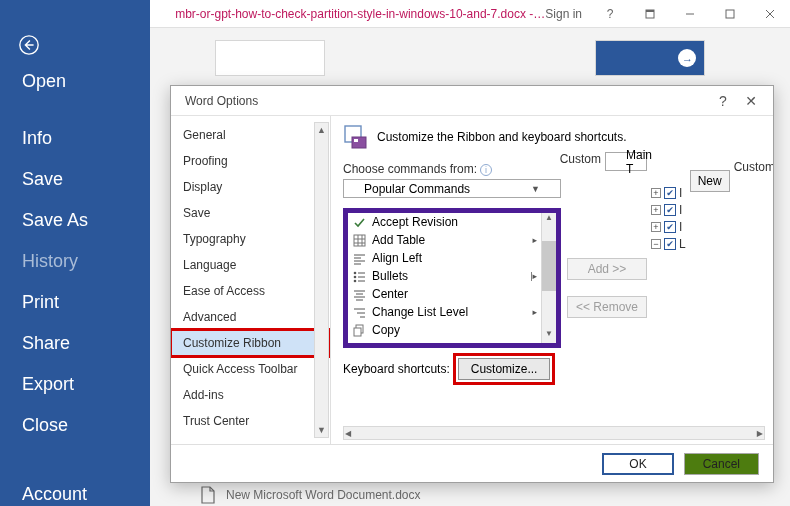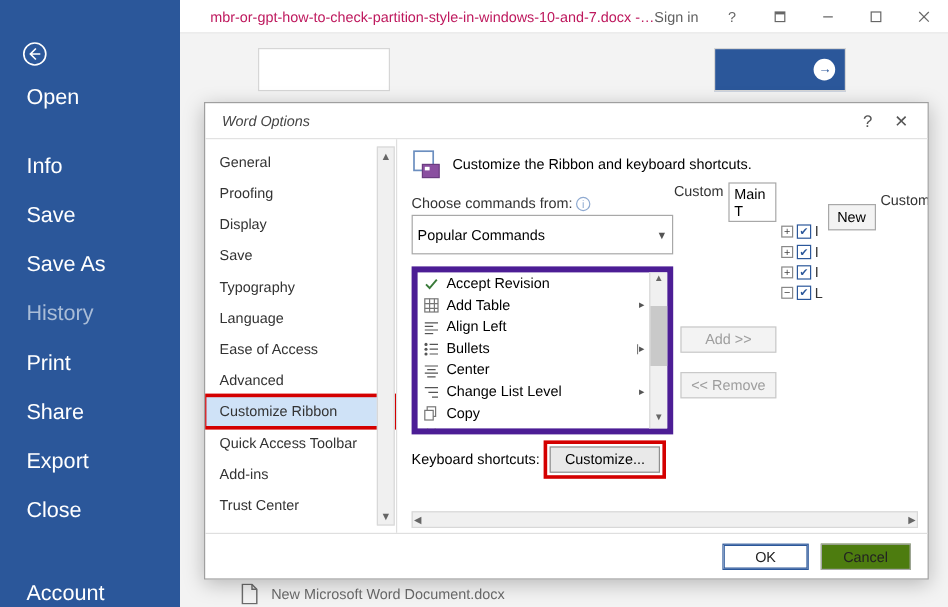--- a/index.html
+++ b/index.html
@@ -29,40 +29,40 @@
 .tmpl .thumb { width: 110px; height: 36px; background: #fff; border: 1px solid #d6d6d6; }
 .tmpl .thumb.blue { background: #2b579a; position: relative; }
 .tmpl .thumb.blue::after { content: ""; position: absolute; right: 8px; top: 50%; transform: translateY(-50%); width: 18px; height: 18px; border-radius: 50%; background: #fff; }
 .tmpl .thumb.blue .arrow { position: absolute; right: 11px; top: 50%; transform: translateY(-50%); color: #2b579a; font-size: 11px; z-index: 2; }
 .bottom-doc { position: absolute; left: 50px; bottom: 2px; display: flex; align-items: center; gap: 10px; color: #6b6b6b; font-size: 14px; }
 .bottom-doc svg { width: 16px; height: 18px; stroke: #6b6b6b; fill: none; }
 
 
 .dialog { position: absolute; left: 170px; top: 85px; width: 604px; height: 398px; background: #fff; border: 1px solid #9f9f9f; box-shadow: 0 4px 16px rgba(0,0,0,.25); display: flex; flex-direction: column; }
 .dlg-title { height: 30px; display: flex; align-items: center; padding: 0 8px; color: #444; font-size: 12px; border-bottom: 1px solid #e2e2e2; }
-.dlg-title .t { padding-left: 6px; font-style: italic; }
+.dlg-title .t { padding-left: 6px; }
 .dlg-title .sp { flex: 1; }
 .dlg-title .x { width: 28px; text-align: center; cursor: pointer; font-size: 14px; color: #555; }
 .dlg-body { flex: 1; display: flex; min-height: 0; }
 .opt-list { width: 160px; border-right: 1px solid #dfdfdf; padding: 6px 0; overflow: hidden; position: relative; }
 .opt-item { padding: 6px 12px; color: #333; cursor: pointer; }
 .opt-item.sel { background: #cfe2f7; outline: 3px solid #d40000; outline-offset: -1px; }
 .opt-scroll { position: absolute; right: 1px; top: 6px; bottom: 6px; width: 15px; background: #f0f0f0; border: 1px solid #d8d8d8; }
 .opt-scroll .arrow { height: 14px; display:flex; align-items:center; justify-content:center; color:#666; font-size: 9px; }
 .opt-scroll .track { position:absolute; top:14px; bottom:14px; left:0; right:0; }
 .opt-scroll .bararrow { position:absolute; bottom:0; left:0; right:0; }
 
 .opt-main { flex: 1; padding: 8px 6px 8px 12px; position: relative; overflow: hidden; }
 .opt-head { display: flex; align-items: center; gap: 8px; margin-bottom: 12px; }
 .opt-head svg { width: 26px; height: 26px; }
 .field-row { display: flex; gap: 20px; align-items: flex-start; }
 .field-col { display: flex; flex-direction: column; gap: 3px; }
 .lbl { color: #333; }
 .info-icon { display:inline-block; width:12px; height:12px; border:1px solid #8faad1; border-radius:50%; color:#8faad1; font-size:9px; text-align:center; line-height:10px; margin-left:3px; }
-.dropdown { width: 218px; height: 33px; border: 1px solid #a8a8a8; display: flex; align-items: center; padding: 0 4px; justify-content: space-between; background:#fff; }
+.dropdown { width: 218px; height: 19px; border: 1px solid #a8a8a8; display: flex; align-items: center; padding: 0 20px; justify-content: space-between; background:#fff; }
 .dropdown .caret { font-size: 9px; color: #555; }
 .dropdown.sm { width: 40px; }
 
 .cmd-wrap { margin-top: 10px; display: flex; gap: 6px; align-items:flex-start; }
 .cmd-list { width: 218px; height: 140px; border: 5px solid #4c1d95; background: #fff; display:flex; }
 .cmd-items { flex:1; overflow:hidden; }
 .cmd-item { display: flex; align-items: center; gap: 6px; padding: 2px 4px; white-space: nowrap; }
 .cmd-item .ic { width: 14px; height: 14px; display:flex; align-items:center; justify-content:center; }
 .cmd-item .ic svg { width:13px; height:13px; }
 .cmd-item .exp { margin-left:auto; font-size:9px; color:#555; }

